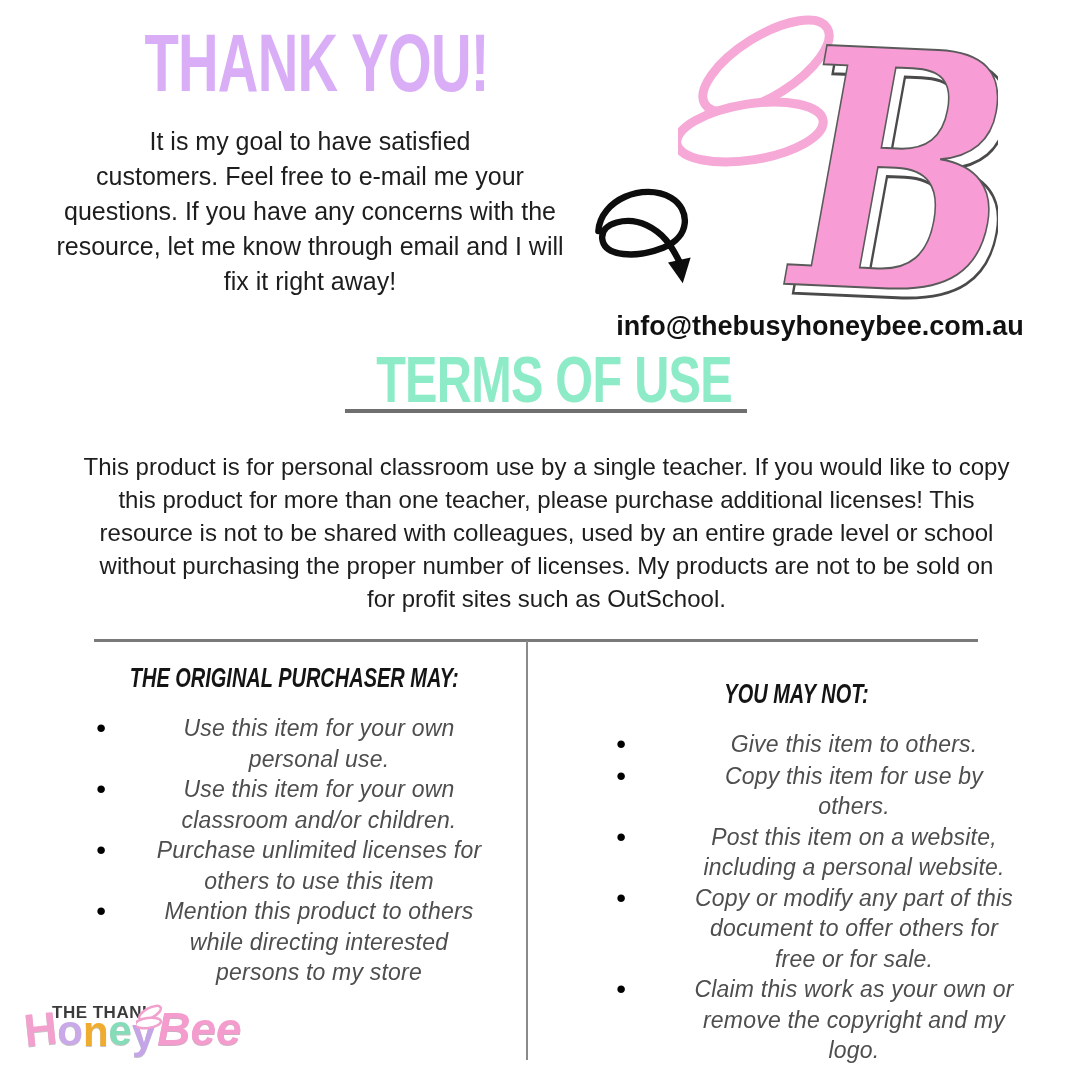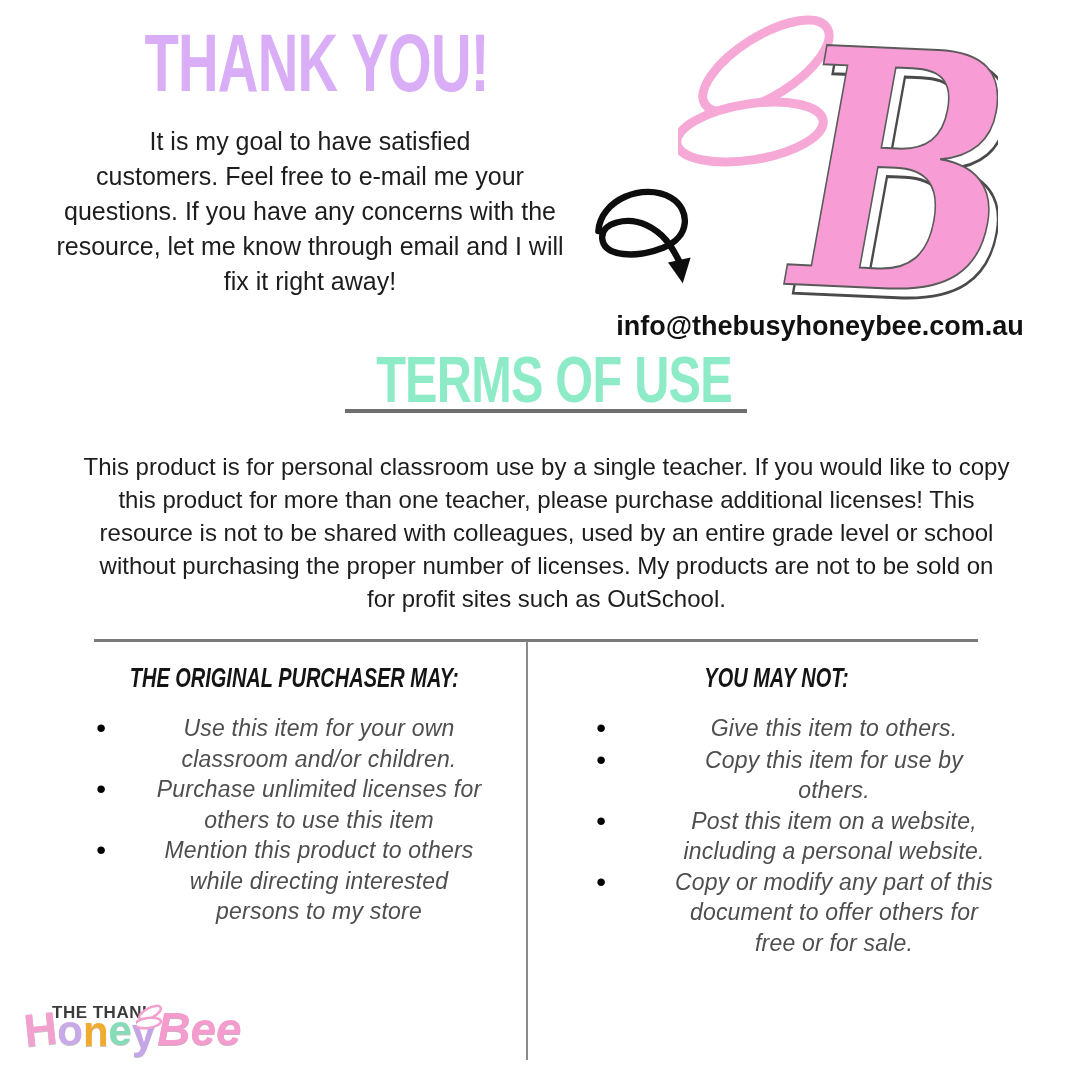--- a/index.html
+++ b/index.html
@@ -43,21 +43,21 @@
     position:absolute;left:0px;top:450px;width:1080px;text-align:center;
     font-size:24px;line-height:33px;color:#1d1d1d;
   }
   .terms-par div{white-space:nowrap;margin-left:13px;}
   
   .hdiv{position:absolute;left:94px;top:639px;width:884px;height:3px;background:#7a7a7a;}
   .vdiv{position:absolute;left:526px;top:641px;width:2px;height:419px;background:#8a8a8a;}
   
   .col{position:absolute;top:662px;font-style:italic;}
   .col-left{left:72px;width:420px;}
-  .col-right{left:552px;width:448px;}
+  .col-right{left:572px;width:448px;margin-top:16px;}
   .col-header{text-align:center;margin-bottom:20px;}
   .col-header span{
     display:inline-block;font-weight:bold;font-size:27px;color:#141414;
     transform:scale(0.74,1.05);transform-origin:center top;white-space:nowrap;
     letter-spacing:0px;
   }
   ul.blist{list-style:none;margin:8px 0 0 0;padding:0;}
   ul.blist li{display:flex;align-items:flex-start;margin:0;}
   .dot{flex:0 0 50px;text-align:left;padding-left:24px;color:#000;font-size:23px;line-height:30.5px;}
   .dot::before{content:"\2022";font-size:28px;}
@@ -139,20 +139,24 @@
   <div class="hdiv"></div>
   <div class="vdiv"></div>
 
   <div class="col col-left">
     <div class="col-header">
       <span>THE ORIGINAL PURCHASER MAY:</span>
     </div>
     <ul class="blist">
       <li>
         <span class="dot"></span>
+        <span class="btxt">Use this item for your own personal use.</span>
+      </li>
+      <li>
+        <span class="dot"></span>
         <span class="btxt">Use this item for your own classroom and/or children.</span>
       </li>
       <li>
         <span class="dot"></span>
         <span class="btxt">Purchase unlimited licenses for others to use this item</span>
       </li>
       <li>
         <span class="dot"></span>
         <span class="btxt">Mention this product to others while directing interested persons to my store</span>
       </li>
@@ -172,20 +176,24 @@
         <span class="dot"></span>
         <span class="btxt">Copy this item for use by others.</span>
       </li>
       <li>
         <span class="dot"></span>
         <span class="btxt">Post this item on a website, including a personal website.</span>
       </li>
       <li>
         <span class="dot"></span>
         <span class="btxt">Copy or modify any part of this document to offer others for free or for sale.</span>
+      </li>
+      <li>
+        <span class="dot"></span>
+        <span class="btxt">Claim this work as your own or remove the copyright and my logo.</span>
       </li>
     </ul>
   </div>
 
   <div class="footer-brand">
     <div class="fb-top">THE THANK</div>
     <div class="fb-row">
       <span class="fb-letter l0" style="color: rgb(242, 160, 206);">H</span><span class="fb-letter l1" style="color: rgb(201, 169, 232);">o</span><span class="fb-letter l2" style="color: rgb(240, 172, 47);">n</span><span class="fb-letter l3" style="color: rgb(133, 220, 184);">e</span><span class="fb-letter l4" style="color: rgb(195, 165, 232);">y</span><span class="fb-bee" style="color: rgb(244, 156, 205);">Bee</span>
       <svg class="fb-wings" width="46" height="26" viewBox="0 0 46 26">
         <ellipse cx="14" cy="9" rx="12" ry="5" transform="rotate(-28 14 9)" fill="#ffffff" stroke="#F2A0CE" stroke-width="2.5"></ellipse>

